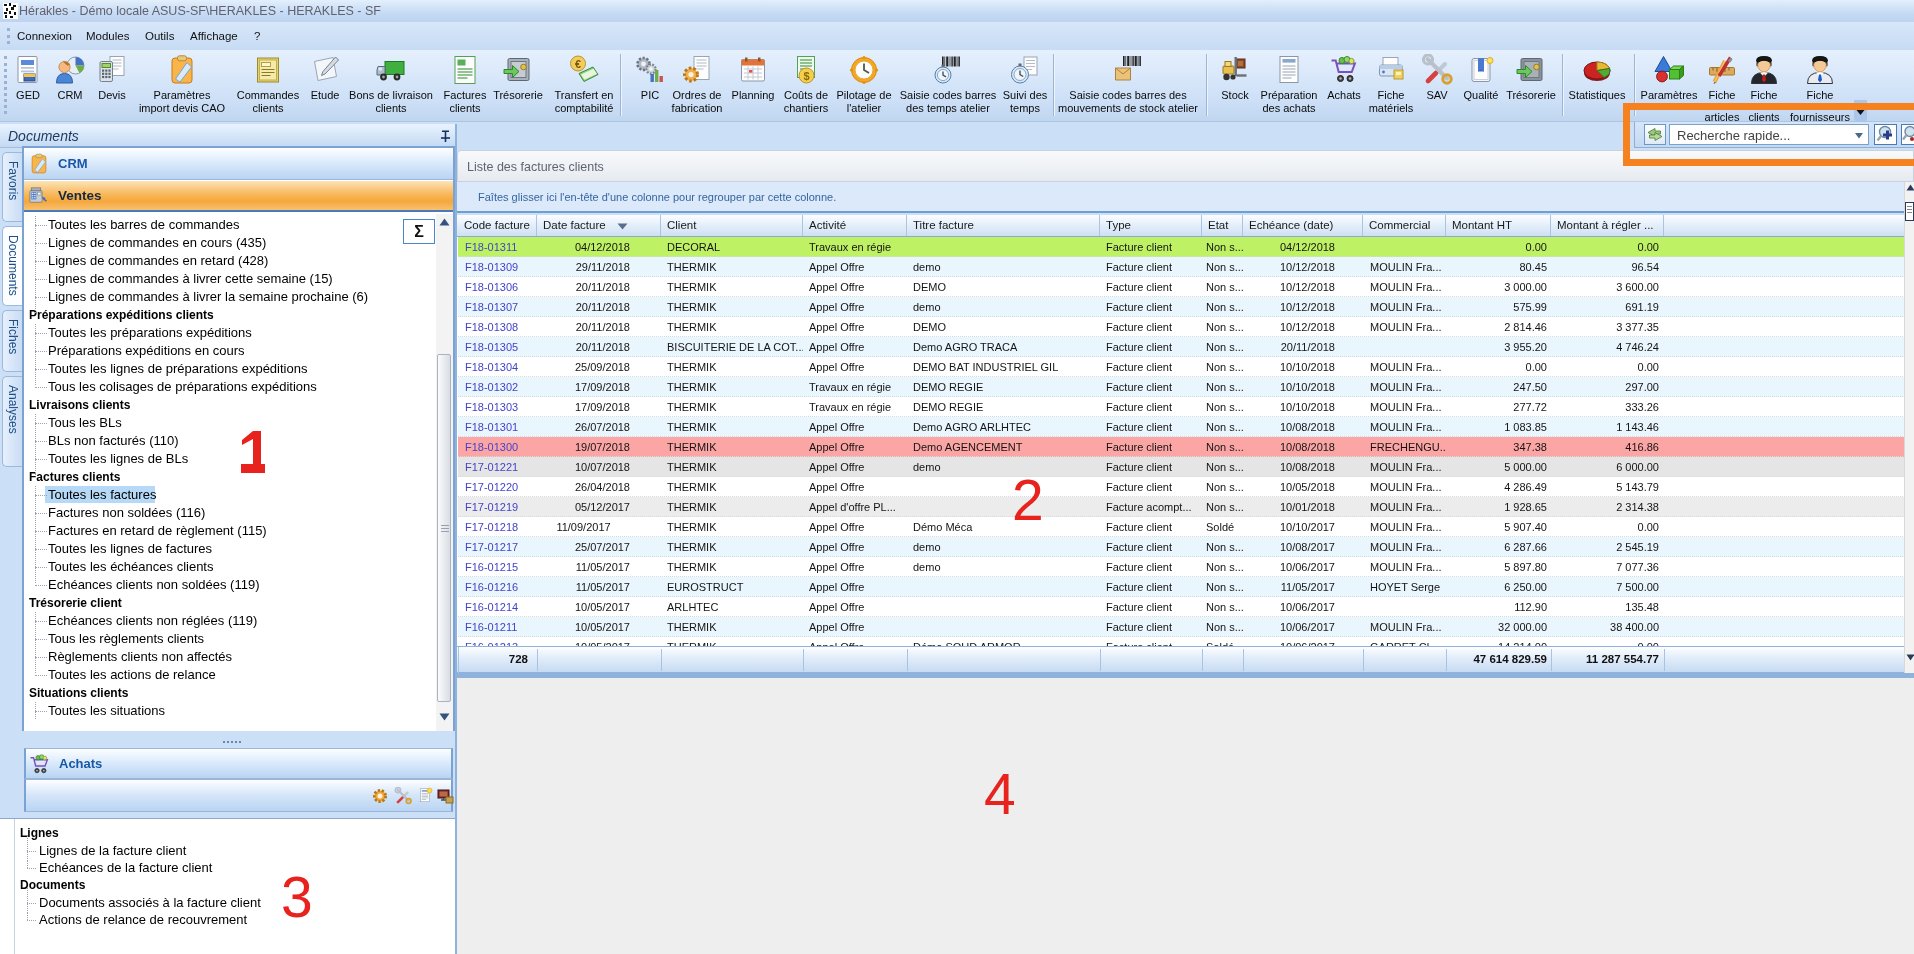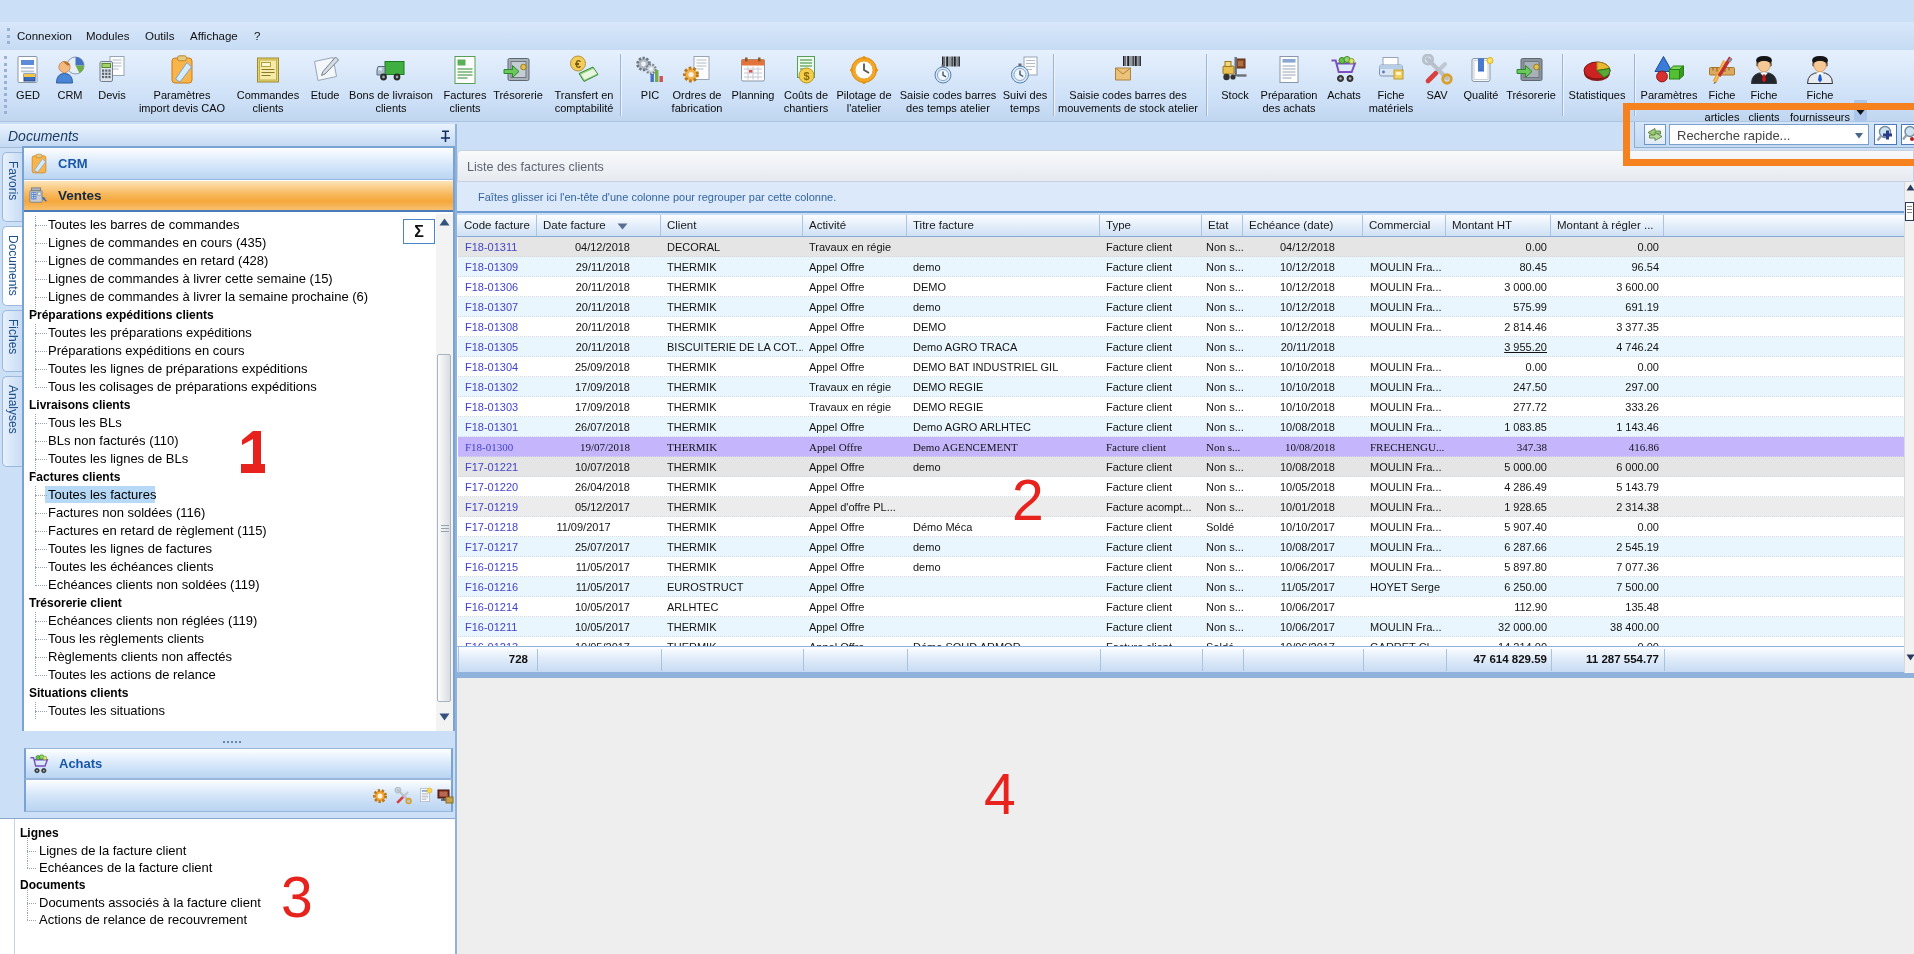--- a/index.html
+++ b/index.html
@@ -16,20 +16,38 @@
 .cell{position:absolute;top:0;height:20px;font-size:11px;color:#141414;line-height:20px;white-space:nowrap;overflow:hidden;}
 .hcell{position:absolute;top:0;height:21px;font-size:11.5px;color:#1a1a1a;line-height:21px;white-space:nowrap;border-right:1px solid #aac4e2;padding-left:6px;}
 .fcell{position:absolute;top:0;height:26px;font-size:11.5px;font-weight:bold;color:#111;line-height:25px;white-space:nowrap;border-left:1px solid #a9c3e2;}
 .num{text-align:right;}
 .vtab{position:absolute;left:2px;width:20px;background:linear-gradient(90deg,#e7f0fc,#c8dcf4);border:1px solid #9db8da;border-right:none;border-radius:5px 0 0 5px;}
 .vtab span{position:absolute;left:3px;top:8px;writing-mode:vertical-rl;font-size:12px;color:#1d4d86;white-space:nowrap;}
 .anno{position:absolute;color:#e8231e;font-size:57px;line-height:1;font-family:"Liberation Sans",sans-serif;}
 </style></head><body>
 <div id="app">
 
+<div class="abs" style="left:0;top:0;width:1914px;height:22px;background:linear-gradient(180deg,#e3effc,#c5daf4 60%,#bdd3ef);">
+<svg class="abs" style="left:3px;top:3px" width="15" height="16" viewBox="0 0 15 16">
+        <rect width="15" height="16" fill="#fff"></rect>
+        <g fill="#111">
+          <rect x="1" y="1" width="3" height="2"></rect>
+          <rect x="6" y="0" width="2" height="3"></rect>
+          <rect x="10" y="2" width="3" height="2"></rect>
+          <rect x="3" y="5" width="2" height="3"></rect>
+          <rect x="8" y="4" width="3" height="3"></rect>
+          <rect x="1" y="9" width="3" height="2"></rect>
+          <rect x="6" y="8" width="2" height="3"></rect>
+          <rect x="11" y="9" width="2" height="3"></rect>
+          <rect x="2" y="12" width="2" height="3"></rect>
+          <rect x="7" y="13" width="3" height="2"></rect>
+        </g>
+      </svg>
+<span class="abs" style="left:19px;top:4px;font-size:12.5px;color:#62626e;">Hérakles - Démo locale ASUS-SF\HERAKLES - HERAKLES - SF</span>
+</div>
 <div class="abs" style="left:0;top:22px;width:1914px;height:28px;background:linear-gradient(180deg,#d8e7fa,#c6dbf4);">
 <div class="abs" style="left:7px;top:6px;width:3px;height:16px;border-left:3px dotted #9ab2d2;"></div>
 <span class="abs" style="left:17px;top:8px;font-size:11.5px;color:#111;">Connexion</span>
 <span class="abs" style="left:86px;top:8px;font-size:11.5px;color:#111;">Modules</span>
 <span class="abs" style="left:145px;top:8px;font-size:11.5px;color:#111;">Outils</span>
 <span class="abs" style="left:190px;top:8px;font-size:11.5px;color:#111;">Affichage</span>
 <span class="abs" style="left:254px;top:8px;font-size:11.5px;color:#111;">?</span>
 </div>
 <div class="abs" style="left:0;top:50px;width:1914px;height:72px;background:linear-gradient(180deg,#e6f0fd,#cde0f7 70%,#c0d6f0);border-bottom:1px solid #aec5e2;">
 <div class="abs" style="left:4px;top:6px;width:3px;height:58px;border-left:3px dotted #9ab2d2;"></div>
@@ -557,21 +575,21 @@
 <div class="hcell" style="left:745px;width:41px;">Etat</div>
 <div class="hcell" style="left:786px;width:120px;">Echéance (date)</div>
 <div class="hcell" style="left:906px;width:83px;">Commercial</div>
 <div class="hcell" style="left:989px;width:105px;">Montant HT</div>
 <div class="hcell" style="left:1094px;width:113px;">Montant à régler ...</div>
 <svg class="abs" style="left:160px;top:8px" width="11" height="7" viewBox="0 0 11 7">
         <path d="M0.5 0.5 h10 L5.5 6.5 Z" fill="#5a6e92"></path>
       </svg>
 </div>
 <div class="abs" style="left:457px;top:237px;width:1457px;height:409px;background:#fff;overflow:hidden;">
-<div class="row" style="left:1px;top:0px;background:#e5e5e5;border-bottom:1px dotted #d4dade;">
+<div class="row" style="left:1px;top:0px;background:#bef264;border-bottom:1px dotted #d4dade;">
 <div class="cell" style="left:0px;width:79px;padding-left:7px;color:#4343c8;">F18-01311</div>
 <div class="cell" style="left:79px;width:93px;text-align:right;">04/12/2018</div>
 <div class="cell" style="left:203px;width:142px;padding-left:6px;">DECORAL</div>
 <div class="cell" style="left:345px;width:104px;padding-left:6px;">Travaux en régie</div>
 <div class="cell" style="left:449px;width:193px;padding-left:6px;"></div>
 <div class="cell" style="left:642px;width:102px;padding-left:6px;">Facture client</div>
 <div class="cell" style="left:744px;width:41px;padding-left:4px;">Non s...</div>
 <div class="cell" style="left:785px;width:92px;text-align:right;">04/12/2018</div>
 <div class="cell" style="left:905px;width:83px;padding-left:7px;"></div>
 <div class="cell num" style="left:988px;width:101px;">0.00</div>
@@ -632,21 +650,21 @@
 <div class="row" style="left:1px;top:100px;background:#eaf6fd;border-bottom:1px dotted #d4dade;">
 <div class="cell" style="left:0px;width:79px;padding-left:7px;color:#4343c8;">F18-01305</div>
 <div class="cell" style="left:79px;width:93px;text-align:right;">20/11/2018</div>
 <div class="cell" style="left:203px;width:142px;padding-left:6px;">BISCUITERIE DE LA COT...</div>
 <div class="cell" style="left:345px;width:104px;padding-left:6px;">Appel Offre</div>
 <div class="cell" style="left:449px;width:193px;padding-left:6px;">Demo AGRO TRACA</div>
 <div class="cell" style="left:642px;width:102px;padding-left:6px;">Facture client</div>
 <div class="cell" style="left:744px;width:41px;padding-left:4px;">Non s...</div>
 <div class="cell" style="left:785px;width:92px;text-align:right;">20/11/2018</div>
 <div class="cell" style="left:905px;width:83px;padding-left:7px;"></div>
-<div class="cell num" style="left:988px;width:101px;text-decoration:underline;">3 955.20</div>
+<div class="cell num" style="left:988px;width:101px;">3 955.20</div>
 <div class="cell num" style="left:1093px;width:108px;">4 746.24</div>
 </div>
 <div class="row" style="left:1px;top:120px;background:#ffffff;border-bottom:1px dotted #d4dade;">
 <div class="cell" style="left:0px;width:79px;padding-left:7px;color:#4343c8;">F18-01304</div>
 <div class="cell" style="left:79px;width:93px;text-align:right;">25/09/2018</div>
 <div class="cell" style="left:203px;width:142px;padding-left:6px;">THERMIK</div>
 <div class="cell" style="left:345px;width:104px;padding-left:6px;">Appel Offre</div>
 <div class="cell" style="left:449px;width:193px;padding-left:6px;">DEMO BAT INDUSTRIEL GIL</div>
 <div class="cell" style="left:642px;width:102px;padding-left:6px;">Facture client</div>
 <div class="cell" style="left:744px;width:41px;padding-left:4px;">Non s...</div>
@@ -687,21 +705,21 @@
 <div class="cell" style="left:203px;width:142px;padding-left:6px;">THERMIK</div>
 <div class="cell" style="left:345px;width:104px;padding-left:6px;">Appel Offre</div>
 <div class="cell" style="left:449px;width:193px;padding-left:6px;">Demo AGRO ARLHTEC</div>
 <div class="cell" style="left:642px;width:102px;padding-left:6px;">Facture client</div>
 <div class="cell" style="left:744px;width:41px;padding-left:4px;">Non s...</div>
 <div class="cell" style="left:785px;width:92px;text-align:right;">10/08/2018</div>
 <div class="cell" style="left:905px;width:83px;padding-left:7px;">MOULIN Fra...</div>
 <div class="cell num" style="left:988px;width:101px;">1 083.85</div>
 <div class="cell num" style="left:1093px;width:108px;">1 143.46</div>
 </div>
-<div class="row" style="left:1px;top:200px;background:#c4b5fd;border-bottom:1px dotted #d4dade;font-family:Liberation Serif, serif;">
+<div class="row" style="left:1px;top:200px;background:#fca5a5;border-bottom:1px dotted #d4dade;">
 <div class="cell" style="left:0px;width:79px;padding-left:7px;color:#4343c8;">F18-01300</div>
 <div class="cell" style="left:79px;width:93px;text-align:right;">19/07/2018</div>
 <div class="cell" style="left:203px;width:142px;padding-left:6px;">THERMIK</div>
 <div class="cell" style="left:345px;width:104px;padding-left:6px;">Appel Offre</div>
 <div class="cell" style="left:449px;width:193px;padding-left:6px;">Demo AGENCEMENT</div>
 <div class="cell" style="left:642px;width:102px;padding-left:6px;">Facture client</div>
 <div class="cell" style="left:744px;width:41px;padding-left:4px;">Non s...</div>
 <div class="cell" style="left:785px;width:92px;text-align:right;">10/08/2018</div>
 <div class="cell" style="left:905px;width:83px;padding-left:7px;">FRECHENGU...</div>
 <div class="cell num" style="left:988px;width:101px;">347.38</div>

